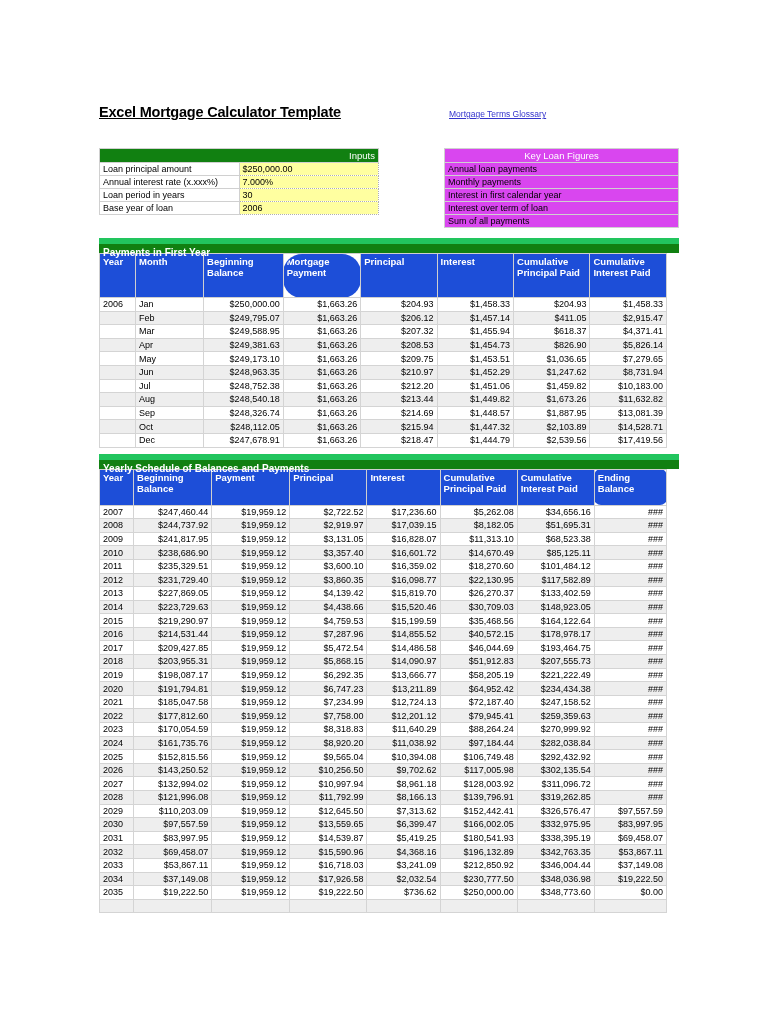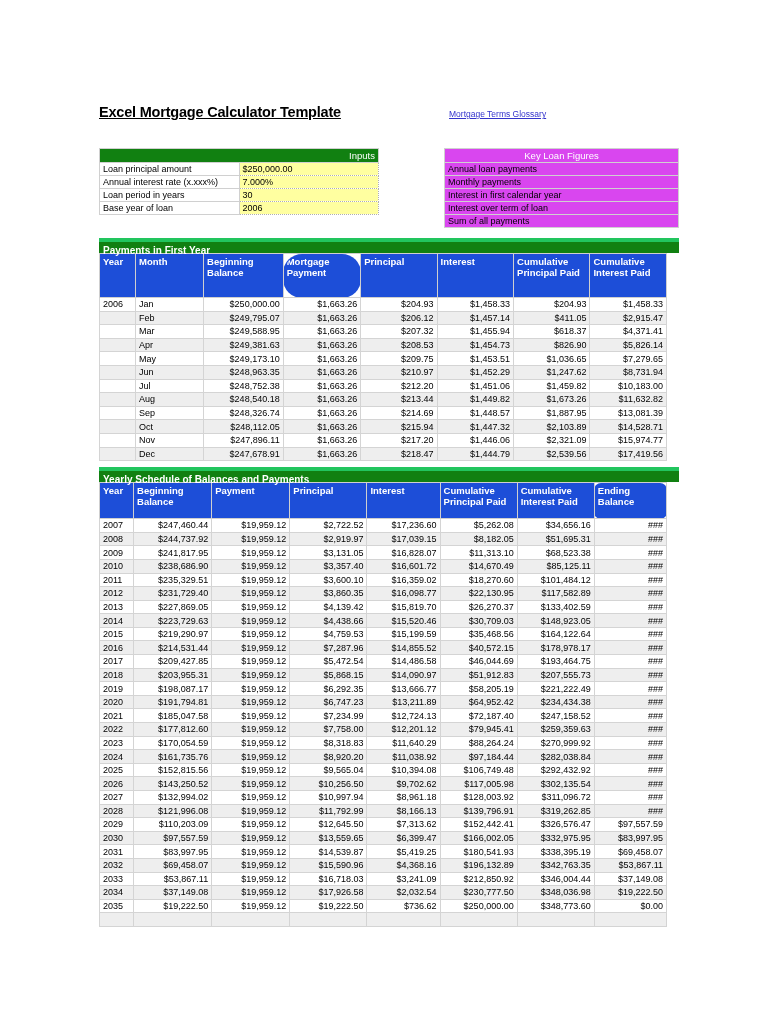--- a/index.html
+++ b/index.html
@@ -111,21 +111,21 @@
   
   .sect-band {
     background: #118011;
     color: #ffffff;
     font-weight: bold;
     font-size: 10px;
     padding: 2px 4px 1px 4px;
     height: 15px;
     box-sizing: border-box;
     line-height: 13px;
-    border-top: 4px solid #22c55e;
+    border-top: 6px solid #22c55e;
   }
   .band-wrap { position: relative; }
 
   
   .data-table {
     width: 568px;
     border-collapse: collapse;
     table-layout: fixed;
     font-size: 9px;
   }
@@ -353,30 +353,20 @@
               <td class="txt">Oct</td>
               <td class="num">$248,112.05</td>
               <td class="num">$1,663.26</td>
               <td class="num">$215.94</td>
               <td class="num">$1,447.32</td>
               <td class="num">$2,103.89</td>
               <td class="num">$14,528.71</td>
             </tr>
             <tr>
               <td class="txt"></td>
-              <td class="txt">Nov</td>
-              <td class="num">$247,896.11</td>
-              <td class="num">$1,663.26</td>
-              <td class="num">$217.20</td>
-              <td class="num">$1,446.06</td>
-              <td class="num">$2,321.09</td>
-              <td class="num">$15,974.77</td>
-            </tr>
-            <tr>
-              <td class="txt"></td>
               <td class="txt">Dec</td>
               <td class="num">$247,678.91</td>
               <td class="num">$1,663.26</td>
               <td class="num">$218.47</td>
               <td class="num">$1,444.79</td>
               <td class="num">$2,539.56</td>
               <td class="num">$17,419.56</td>
             </tr>
           </tbody>
       </table>

